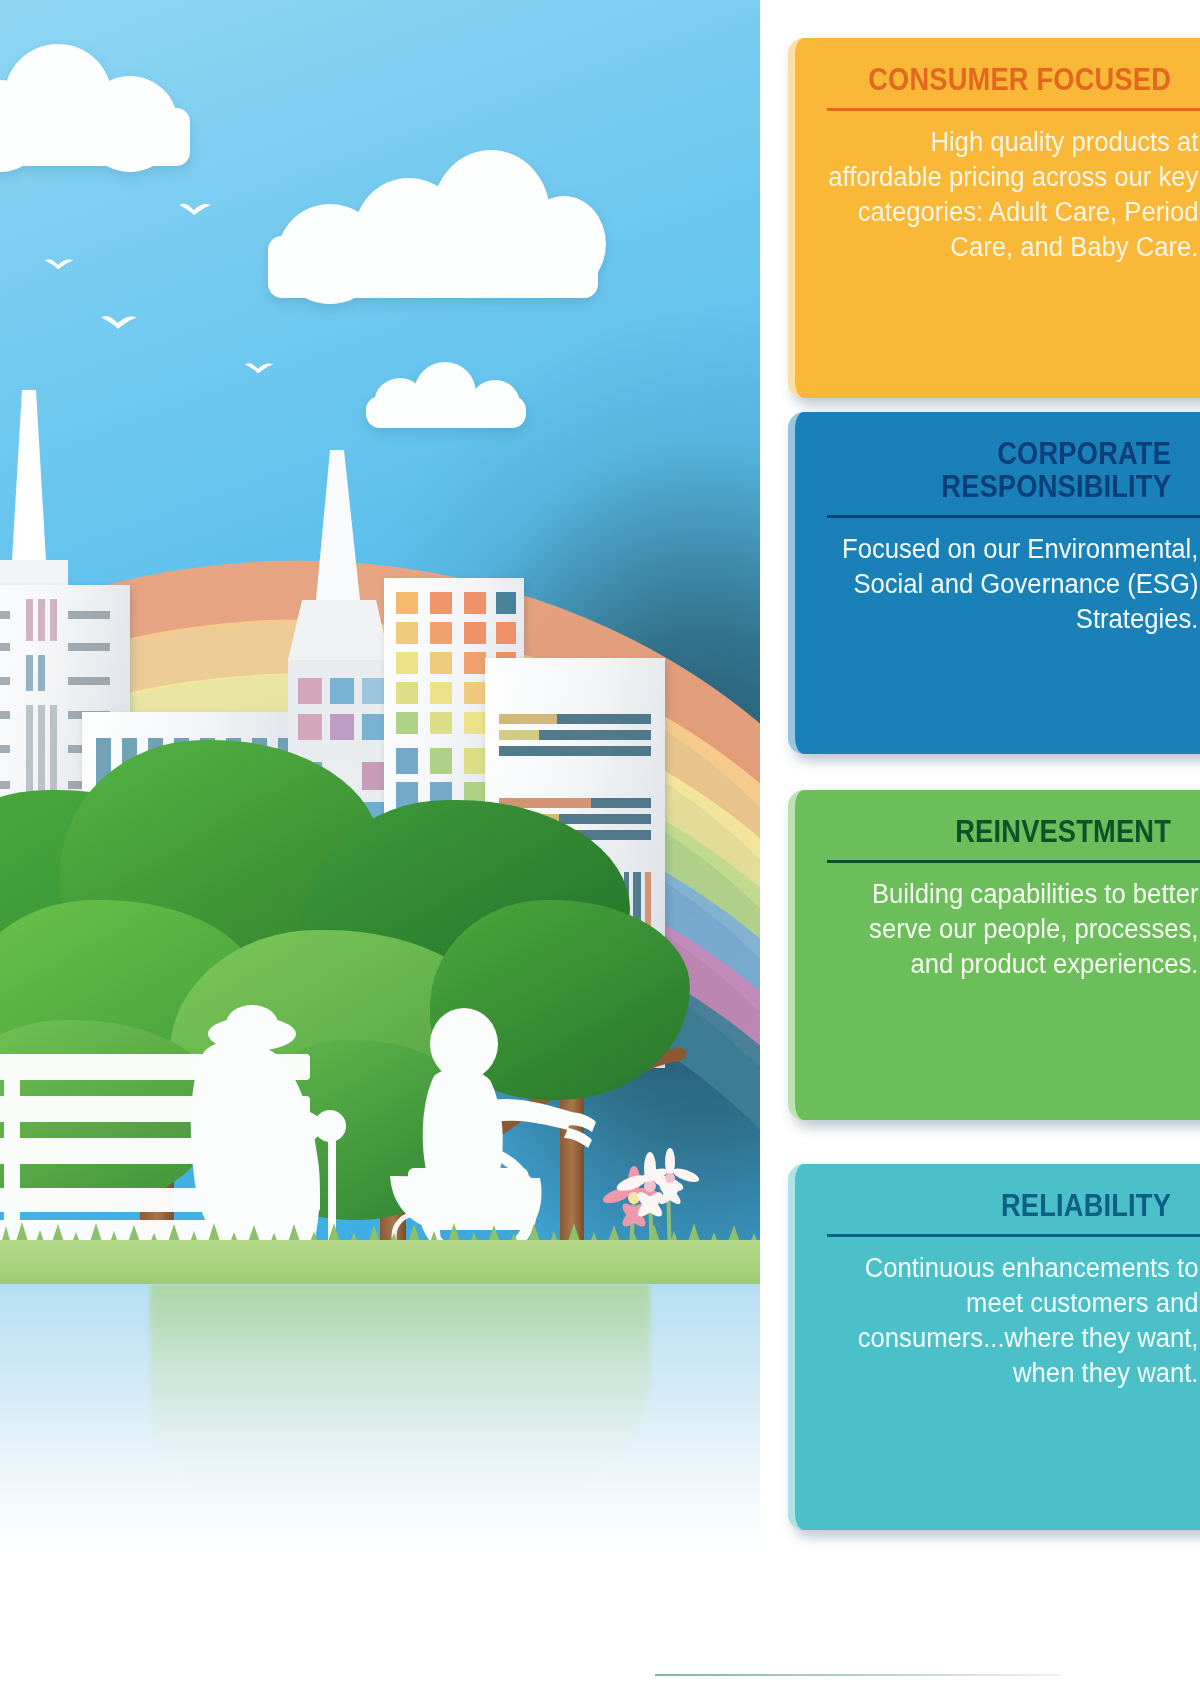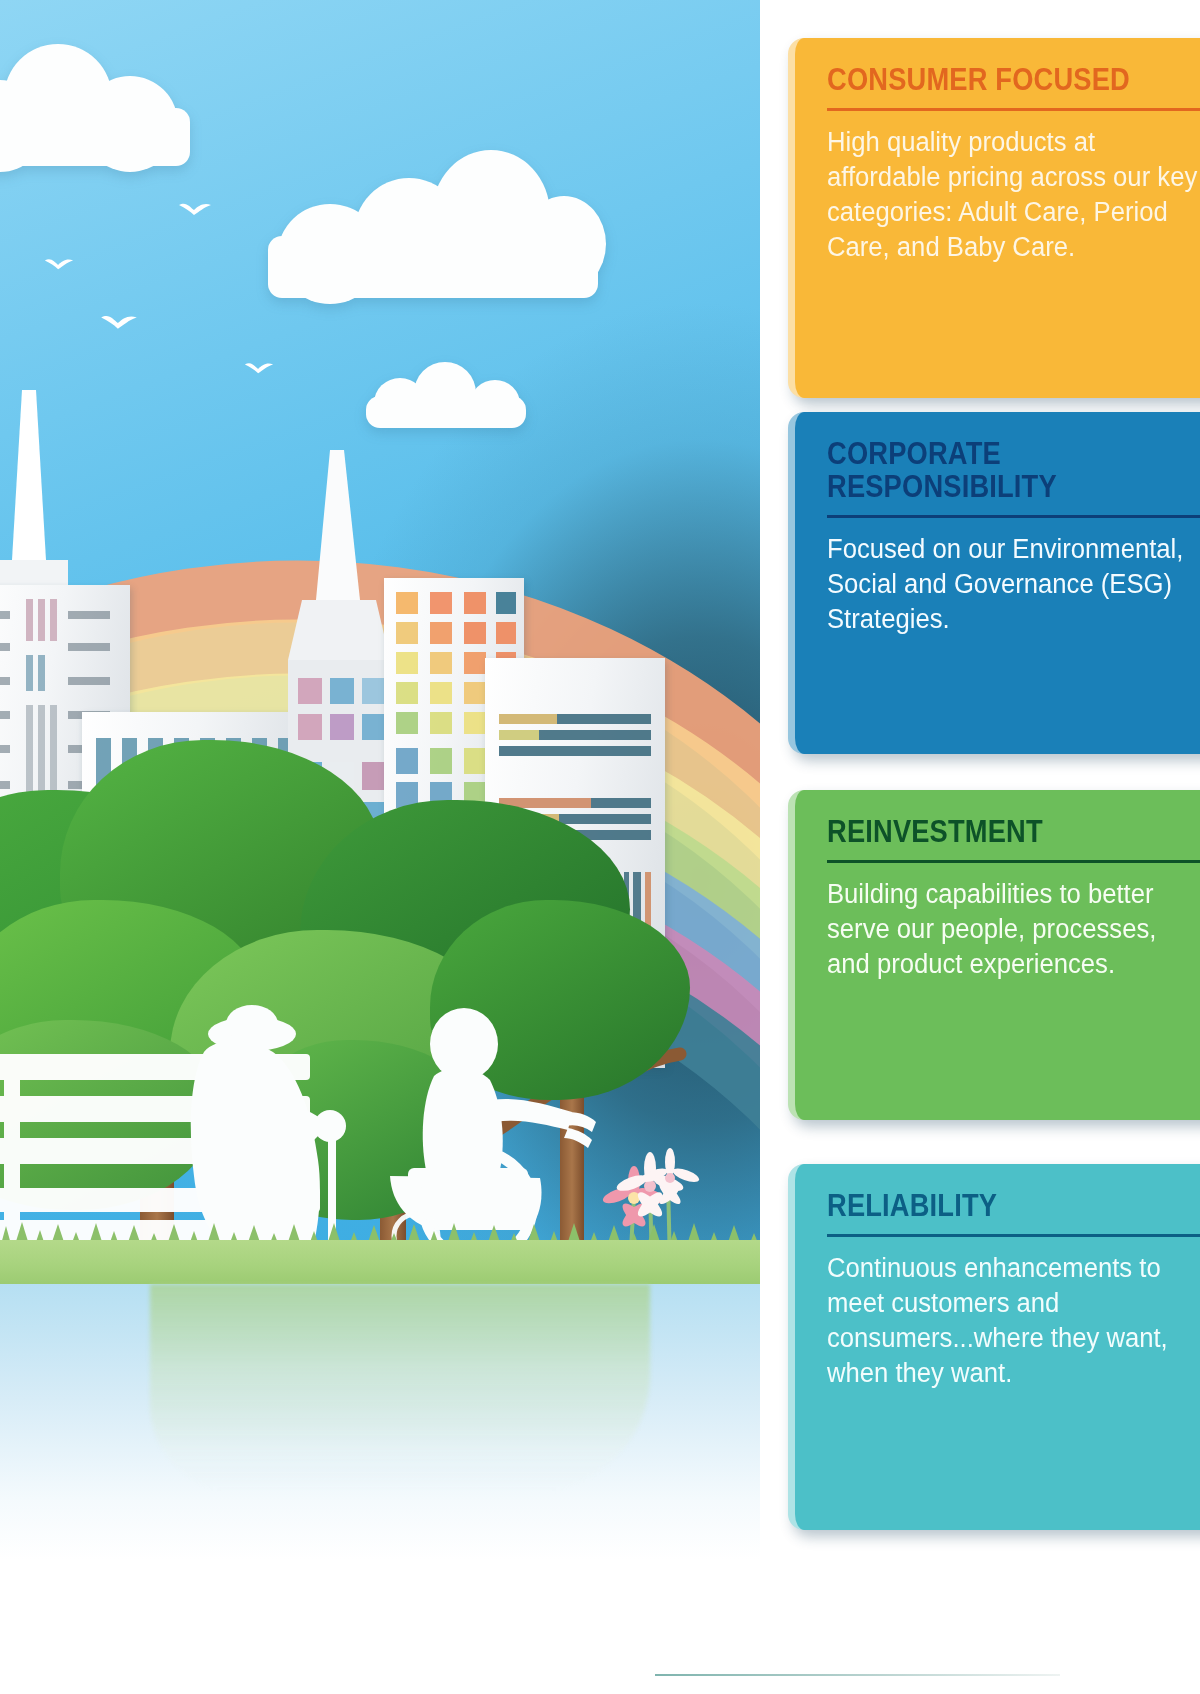--- a/index.html
+++ b/index.html
@@ -52,21 +52,21 @@
   }
   .grass-strip { position:absolute; left:0; top:1222px; width:760px; height:26px; }
   .reflect {
     position:absolute; left:150px; top:1284px; width:500px; height:210px;
     background:linear-gradient(180deg,rgba(170,210,140,.75) 0%,rgba(200,226,178,.45) 40%,rgba(235,245,228,.14) 80%,rgba(255,255,255,0) 100%);
     border-radius:0 0 120px 90px; filter:blur(2px);
   }
   .person { position:absolute; background:linear-gradient(160deg,#ffffff 0%,#f2f5f6 60%,#e3e9ec 100%); }
 
   
-  .cards { position:absolute; left:0; top:0; width:1072px; height:1694px; }
+  .cards { position:absolute; left:0; top:0; width:1072px; height:1694px;text-align:right; }
   .card {
     position:absolute; left:788px; width:460px;
     border-radius:16px 16px 16px 16px;
     box-shadow:5px 7px 13px rgba(30,70,95,.30);
     padding:26px 30px 26px 32px;
     border-left:7px solid rgba(255,255,255,.55);
   }
   .card .title {
     font-weight:bold; letter-spacing:.2px; line-height:1.06;
     font-size:31px; text-transform:uppercase;

